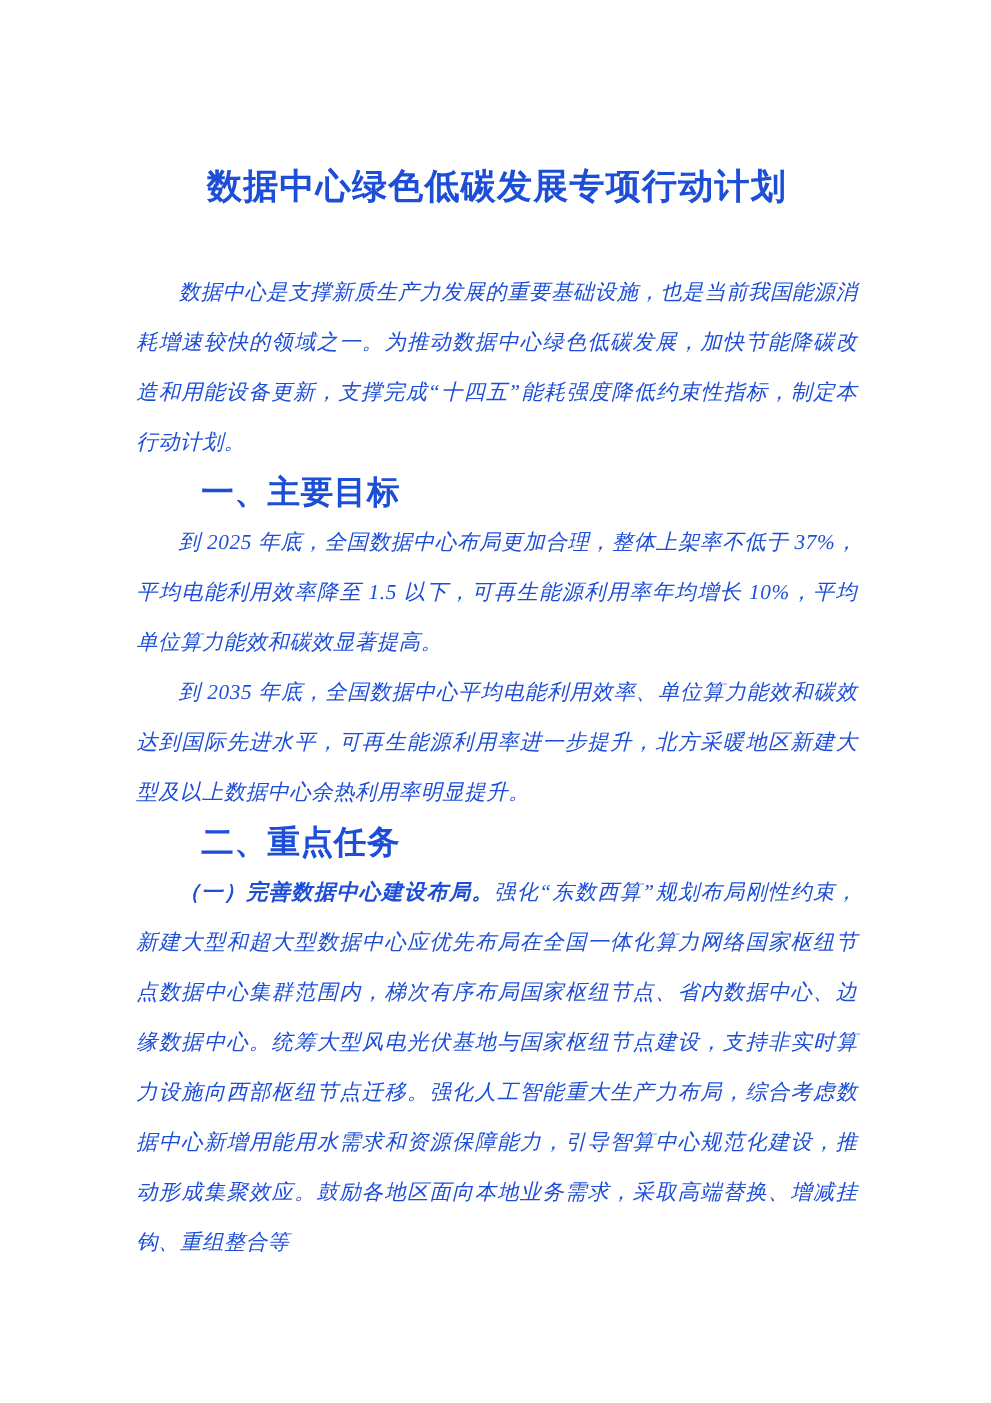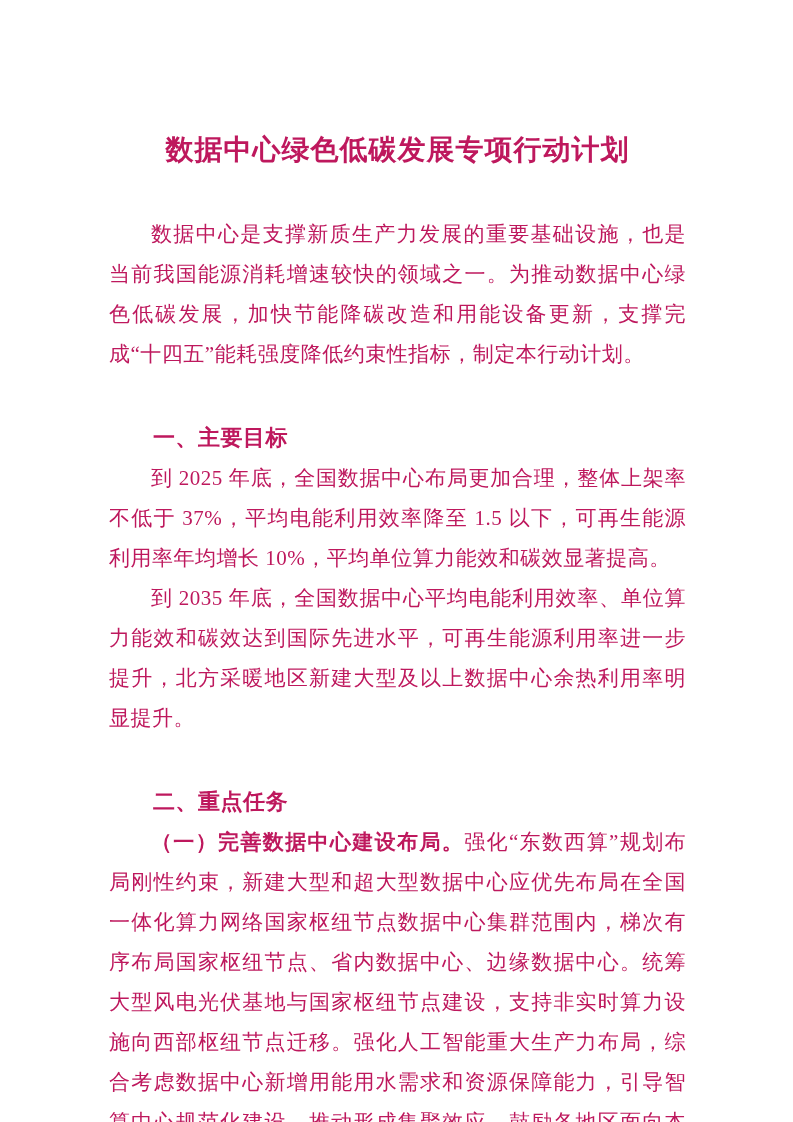--- a/index.html
+++ b/index.html
@@ -5,51 +5,51 @@
   * { margin: 0; padding: 0; box-sizing: border-box; }
   html, body { background: #ffffff; }
   .page {
     position: relative;
     width: 769px;
     height: 1122px;
     margin: 0 auto;
     background: #ffffff;
     overflow: hidden;
     font-family: "Liberation Serif", "DejaVu Serif", serif;
-    color: #be185d;
+    color: #1d4ed8;
   }
   .content {
     padding: 130px 95px 0 97px;
   }
   .doc-title {
     text-align: center;
     font-size: 28px;
     line-height: 40px;
     font-weight: bold;
     letter-spacing: 1px;
     margin-bottom: 44px;
     font-family: "Liberation Serif", "DejaVu Serif", serif;
   }
   .para {
-    font-size: 21px;
+    font-size: 17px;
     line-height: 40px;
     text-align: justify;
     text-justify: inter-ideograph;
     text-indent: 2em;
     letter-spacing: 0.5px;
     word-break: break-all;
+    font-style: italic;
   }
   .heading {
-    font-size: 22px;
+    font-size: 26px;
     line-height: 40px;
     font-weight: bold;
     text-indent: 2em;
     letter-spacing: 0.5px;
-    font-family: Liberation Sans, sans-serif;
-    margin-top: 44px;
+    font-family: Liberation Serif, serif;
   }
   .para .lead {
     font-weight: bold;
     margin-top: 19px;
   }
 </style>
 </head>
 <body>
 
 <div class="page">

